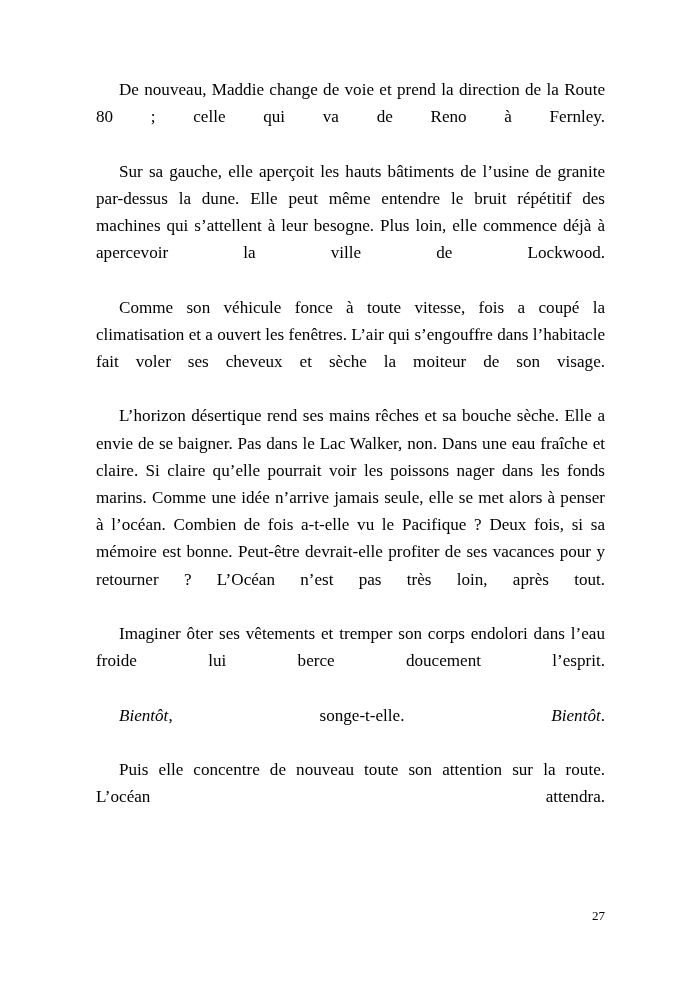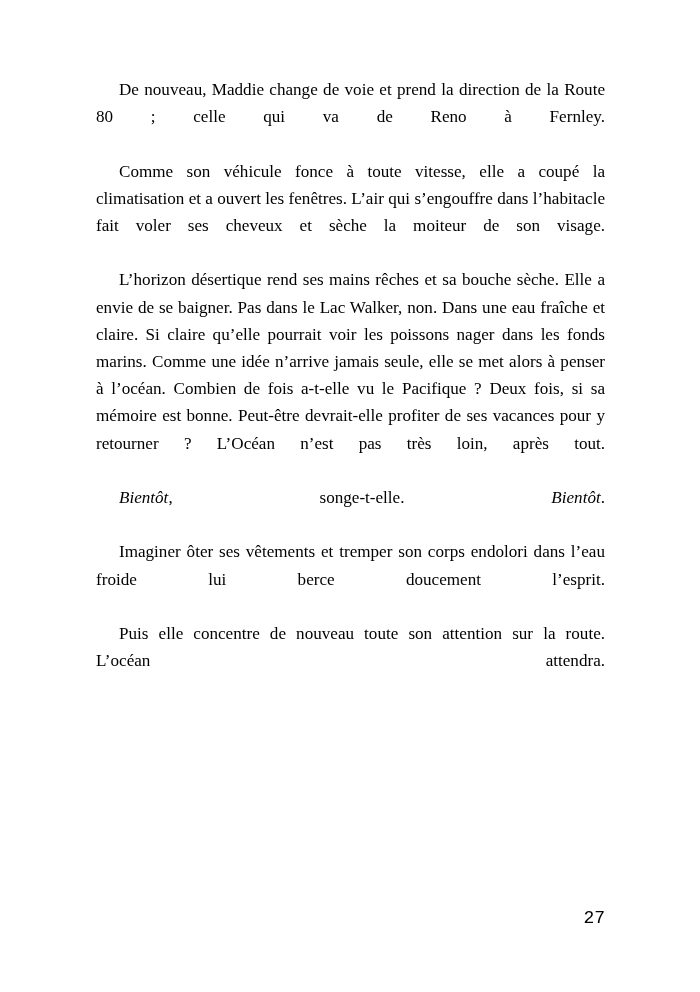--- a/index.html
+++ b/index.html
@@ -41,40 +41,41 @@
   }
   .ital {
     font-style: italic;
   }
   .page-number {
     position: absolute;
     left: 0;
     top: 908px;
     width: 605px;
     text-align: right;
-    font-family: Liberation Mono, monospace;
-    font-size: 18px;
+    font-family: Liberation Serif, serif;
+    font-size: 13px;
     color: #000000;
   }
 </style>
 </head>
 <body>
 
 <div class="page">
 
   <div class="text-block">
 
     <p class="para">De nouveau, Maddie change de voie et prend la direction de la Route 80 ; celle qui va de Reno à Fernley.</p>
-    <p class="para">Comme son véhicule fonce à toute vitesse, elle a coupé la climatisation et a ouvert les fenêtres. L’air qui s’engouffre dans l’habitacle fait voler ses cheveux et sèche la moiteur de son visage.</p>
+    <p class="para">Sur sa gauche, elle aperçoit les hauts bâtiments de l’usine de granite par-dessus la dune. Elle peut même entendre le bruit répétitif des machines qui s’attellent à leur besogne. Plus loin, elle commence déjà à apercevoir la ville de Lockwood.</p>
+    <p class="para">Comme son véhicule fonce à toute vitesse, fois a coupé la climatisation et a ouvert les fenêtres. L’air qui s’engouffre dans l’habitacle fait voler ses cheveux et sèche la moiteur de son visage.</p>
     <p class="para">L’horizon désertique rend ses mains rêches et sa bouche sèche. Elle a envie de se baigner. Pas dans le Lac Walker, non. Dans une eau fraîche et claire. Si claire qu’elle pourrait voir les poissons nager dans les fonds marins. Comme une idée n’arrive jamais seule, elle se met alors à penser à l’océan. Combien de fois a-t-elle vu le Pacifique ? Deux fois, si sa mémoire est bonne. Peut-être devrait-elle profiter de ses vacances pour y retourner ? L’Océan n’est pas très loin, après tout.</p>
+    <p class="para">Imaginer ôter ses vêtements et tremper son corps endolori dans l’eau froide lui berce doucement l’esprit.</p>
+
     <p class="para">
       <span class="ital">Bientôt</span><span>, songe-t-elle. </span><span class="ital">Bientôt</span><span>.</span>
     </p>
-
-    <p class="para">Imaginer ôter ses vêtements et tremper son corps endolori dans l’eau froide lui berce doucement l’esprit.</p>
 
     <p class="para">Puis elle concentre de nouveau toute son attention sur la route. L’océan attendra.</p>
 
   </div>
 
   <div class="page-number">27</div>
 
 </div>
 
 </body></html>

